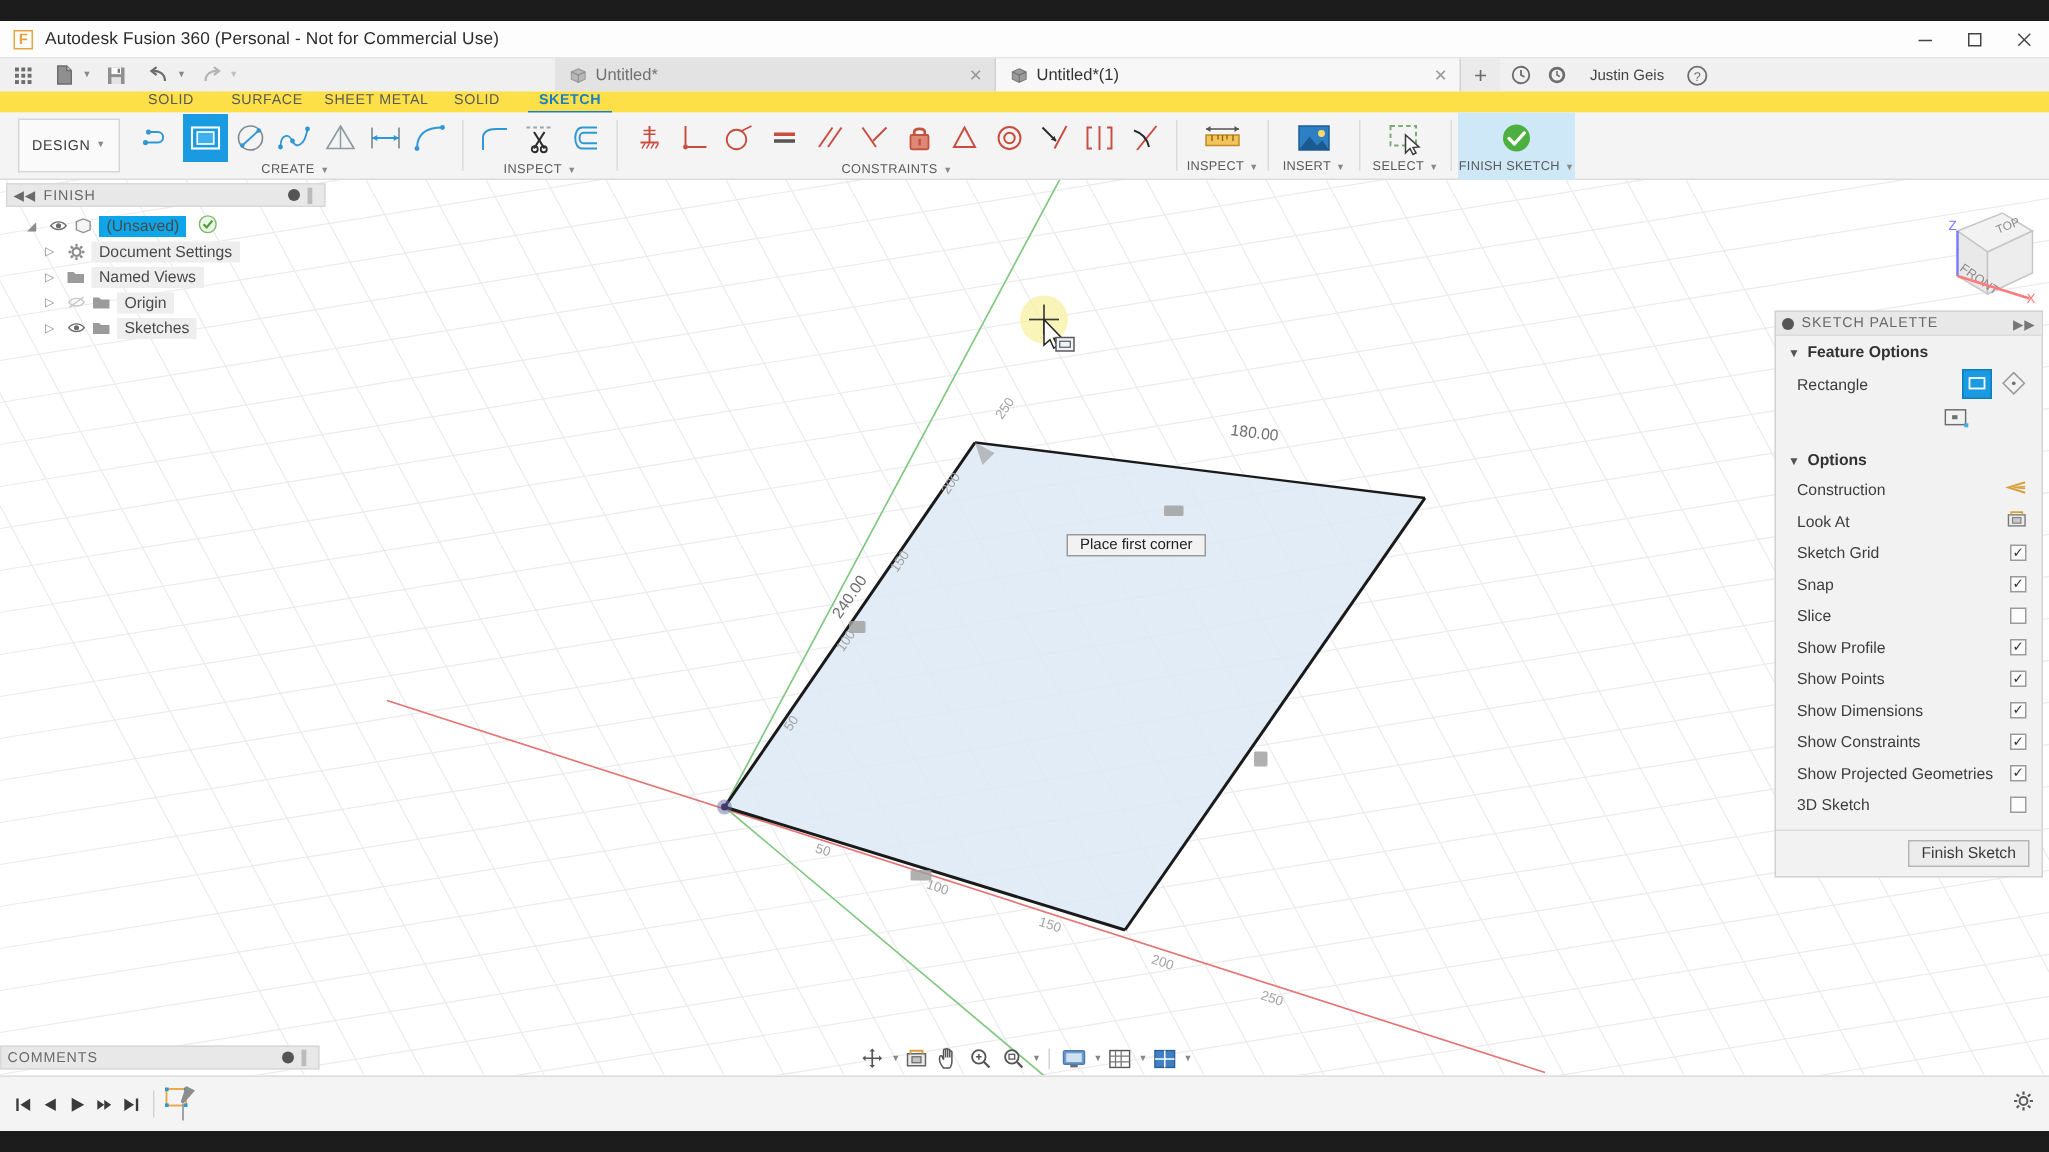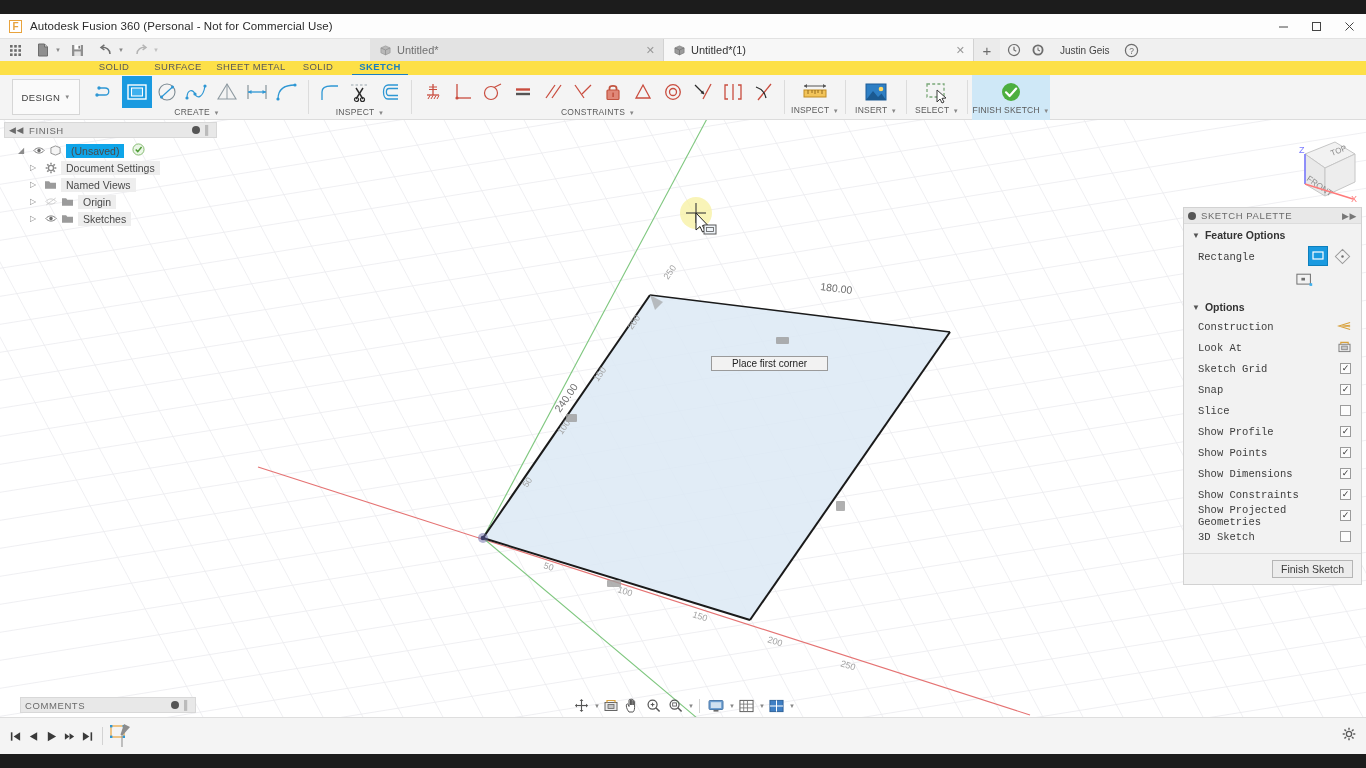--- a/index.html
+++ b/index.html
@@ -136,33 +136,33 @@
   .trow .eye.off { color: #c8c8c8; }
   .trow .node-ico { width: 13px; height: 11px; display: flex; align-items: center; justify-content: center; }
   .trow .lab {
     background: #eeeeee; padding: 1px 5px; color: #4a4a4a; font-size: 10.5px;
     white-space: nowrap;
   }
   .trow.root .lab { background: #0ea5e9; }
 
   
   .comments {
-    position: absolute; left: 20px; top: 697px; width: 176px;
+    position: absolute; left: 0; top: 697px; width: 213px;
   }
 
   
   .canvas {
     position: absolute; top: 120px; left: 0; width: 1366px; height: 597px;
     overflow: hidden; background: #ffffff;
   }
   .canvas svg { position: absolute; top: 0; left: 0; }
   .tooltip {
     position: absolute; left: 711px; top: 236px;
     background: #f2f2f2; border: 1px solid #9a9a9a;
-    font-size: 10px; color: #222; padding: 1px 20px; white-space: nowrap;
+    font-size: 10px; color: #222; padding: 1px 8px; white-space: nowrap;
   }
 
   
   .palette {
     position: absolute; top: 207px; left: 1183px; width: 179px;
     background: #f2f2f2; border: 1px solid #d2d2d2;
     font-size: 10.5px; color: #3d3d3d;
   }
   .pal-head {
     height: 16px; background: #e8e8e8; border-bottom: 1px solid #dcdcdc;
@@ -172,21 +172,21 @@
   .pal-head .dot { width: 8px; height: 8px; border-radius: 50%; background: #555; margin-right: 5px; }
   .pal-head .grip { margin-left: auto; color: #777; font-size: 9px; }
   .sect-head {
     display: flex; align-items: center; gap: 5px;
     padding: 5px 8px 3px 8px; font-size: 10.5px; font-weight: bold; color: #333;
   }
   .sect-head .tri { font-size: 8px; color: #555; }
   .prow {
     display: flex; align-items: center; height: 21px; padding: 0 10px 0 14px;
   }
-  .prow .pname { flex: 1; font-size: 10.5px; color: #3d3d3d; font-family: Liberation Mono, monospace; }
+  .prow .pname { flex: 1; font-size: 10.5px; color: #3d3d3d; }
   .cb {
     width: 11px; height: 11px; border: 1px solid #9b9b9b; background: #fcfcfc;
     display: flex; align-items: center; justify-content: center;
     font-size: 9px; color: #333; line-height: 1;
   }
   .pal-footer {
     border-top: 1px solid #dcdcdc; margin-top: 6px; padding: 6px 8px;
     display: flex; justify-content: flex-end;
   }
   .finish-btn {

